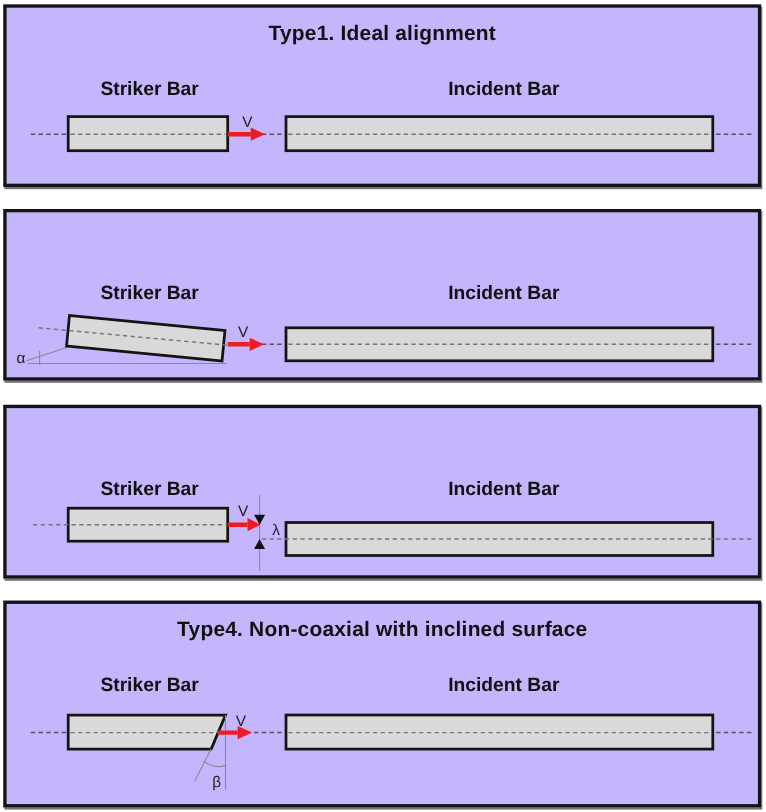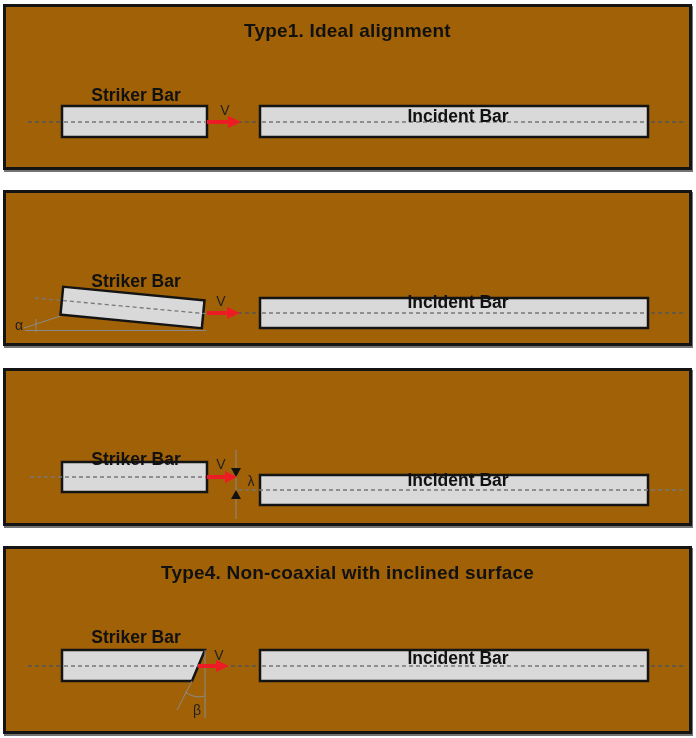--- a/index.html
+++ b/index.html
@@ -2,38 +2,38 @@
 <html style="--arrow: #ed1c24; --bar_fill: #d9d9d9; --bar_border: #141414; --panel_border: #141414; --axis: #555555;"><head>
 <meta charset="utf-8">
 <style>
   html,body{margin:0;padding:0;background:#fff;}
   .stage{
     position:relative;width:696px;height:738px;background:#fff;
     font-family:"Liberation Sans",sans-serif;color:#111;overflow:hidden;
   }
   .panel{
     position:absolute;left:3px;width:689px;box-sizing:border-box;
-    border:3px solid var(--panel_border);background:#a16207;
+    border:3px solid var(--panel_border);background:#c4b5fd;
     box-shadow:1px 2px 0 rgba(0,0,0,.55);
   }
   .panel-1{top:4px;height:166px;}
   .panel-2{top:190px;height:156px;}
   .panel-3{top:368px;height:158px;}
   .panel-4{top:546px;height:188px;}
   .panel svg{position:absolute;left:0;top:0;display:block;}
   .ptitle{
     position:absolute;top:13px;left:0;width:100%;text-align:center;
     font-size:19px;font-weight:bold;letter-spacing:.2px;
   }
   .bar-label{
-    position:absolute;top:78px;transform:translateX(-50%);
+    position:absolute;top:63px;transform:translateX(-50%);
     font-size:17.5px;font-weight:bold;white-space:nowrap;
   }
   .lbl-striker{left:130px;}
-  .lbl-incident{left:452px;margin-top:21px;}
+  .lbl-incident{left:452px;}
   .v-label{
     position:absolute;transform:translate(-50%,-50%);
     font-size:14px;font-weight:normal;color:#222;
   }
   .greek{
     position:absolute;transform:translate(-50%,-50%);
     font-size:14px;color:#222;
   }
   
   .bar{fill:var(--bar_fill);stroke:var(--bar_border);stroke-width:2.5;}

